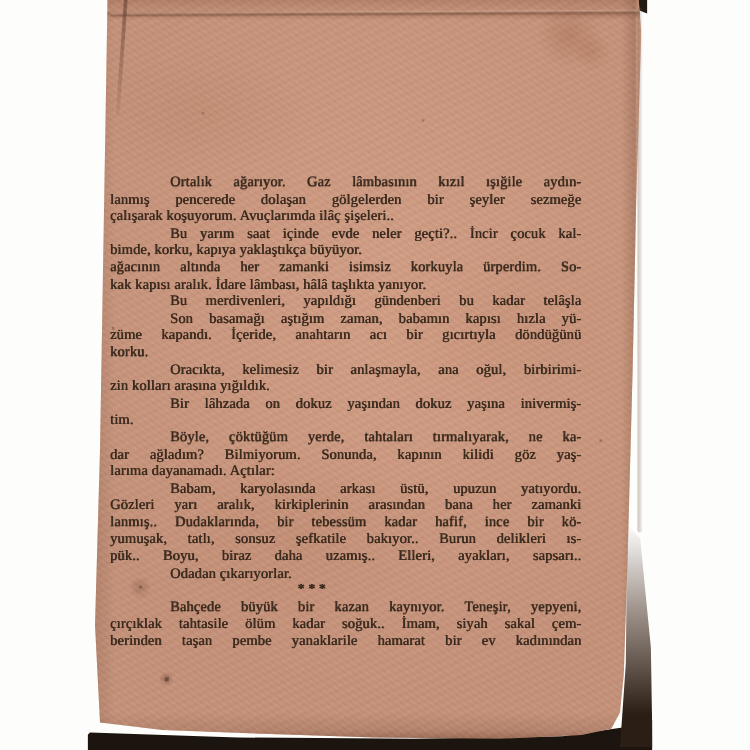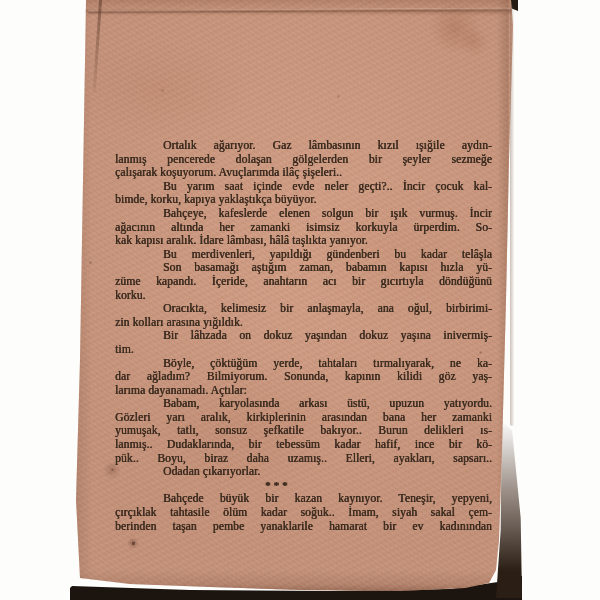--- a/index.html
+++ b/index.html
@@ -81,21 +81,21 @@
       63px 543px 0 1px rgba(58,34,24,.55),
       42px 469px 0 0.5px rgba(74,44,30,.45),
       20px 262px 0 0.5px rgba(74,44,30,.4),
       410px 352px 0 0.5px rgba(90,56,38,.4),
       92px 90px 0 0.5px rgba(90,56,38,.35),
       268px 96px 0 0.5px rgba(90,56,38,.35);
   }
 
   
   .text-block{
-    position:absolute;left:115px;top:139px;width:377px;z-index:4;
+    position:absolute;left:88px;top:139px;width:377px;z-index:4;
     font-size:11.6px;line-height:13.6px;color:var(--ink);
     text-shadow:0.45px 0 0 rgba(58,42,30,.85), 0 0.3px 0 rgba(58,42,30,.45);
     letter-spacing:.1px;
   }
   .para{margin:0;}
   .line{height:13.6px;text-align:justify;text-align-last:justify;overflow:hidden;}
   .line.last{text-align-last:left;}
   .line.indent{text-indent:48px;}
   .sep{height:13.6px;text-align:left;text-align-last:left;padding-left:150px;
        letter-spacing:3px;font-weight:bold;font-size:11px;}
@@ -120,21 +120,20 @@
       <div class="para">
         <div class="line indent">Ortalık ağarıyor. Gaz lâmbasının kızıl ışığile aydın-</div>
         <div class="line">lanmış pencerede dolaşan gölgelerden bir şeyler sezmeğe</div>
         <div class="line last">çalışarak koşuyorum. Avuçlarımda ilâç şişeleri..</div>
       </div>
       <div class="para">
         <div class="line indent">Bu yarım saat içinde evde neler geçti?.. İncir çocuk kal-</div>
         <div class="line last">bimde, korku, kapıya yaklaştıkça büyüyor.</div>
       </div>
       <div class="para">
-        <div class="line indent">Bahçeye, kafeslerde elenen solgun bir ışık vurmuş. İncir</div>
         <div class="line">ağacının altında her zamanki isimsiz korkuyla ürperdim. So-</div>
         <div class="line last">kak kapısı aralık. İdare lâmbası, hâlâ taşlıkta yanıyor.</div>
       </div>
       <div class="para">
         <div class="line indent">Bu merdivenleri, yapıldığı gündenberi bu kadar telâşla</div>
       </div>
       <div class="para">
         <div class="line indent">Son basamağı aştığım zaman, babamın kapısı hızla yü-</div>
         <div class="line">züme kapandı. İçeride, anahtarın acı bir gıcırtıyla döndüğünü</div>
         <div class="line last">korku.</div>
@@ -148,22 +147,22 @@
         <div class="line last">tim.</div>
       </div>
       <div class="para">
         <div class="line indent">Böyle, çöktüğüm yerde, tahtaları tırmalıyarak, ne ka-</div>
         <div class="line">dar ağladım? Bilmiyorum. Sonunda, kapının kilidi göz yaş-</div>
         <div class="line last">larıma dayanamadı. Açtılar:</div>
       </div>
       <div class="para">
         <div class="line indent">Babam, karyolasında arkası üstü, upuzun yatıyordu.</div>
         <div class="line">Gözleri yarı aralık, kirkiplerinin arasından bana her zamanki</div>
+        <div class="line">lanmış.. Dudaklarında, bir tebessüm kadar hafif, ince bir kö-</div>
         <div class="line">yumuşak, tatlı, sonsuz şefkatile bakıyor.. Burun delikleri ıs-</div>
-        <div class="line">lanmış.. Dudaklarında, bir tebessüm kadar hafif, ince bir kö-</div>
         <div class="line">pük.. Boyu, biraz daha uzamış.. Elleri, ayakları, sapsarı..</div>
       </div>
       <div class="para">
         <div class="line indent last">Odadan çıkarıyorlar.</div>
       </div>
       <div class="sep">***</div>
       <div class="para">
         <div class="line indent">Bahçede büyük bir kazan kaynıyor. Teneşir, yepyeni,</div>
         <div class="line">çırçıklak tahtasile ölüm kadar soğuk.. İmam, siyah sakal çem-</div>
         <div class="line">berinden taşan pembe yanaklarile hamarat bir ev kadınından</div>

